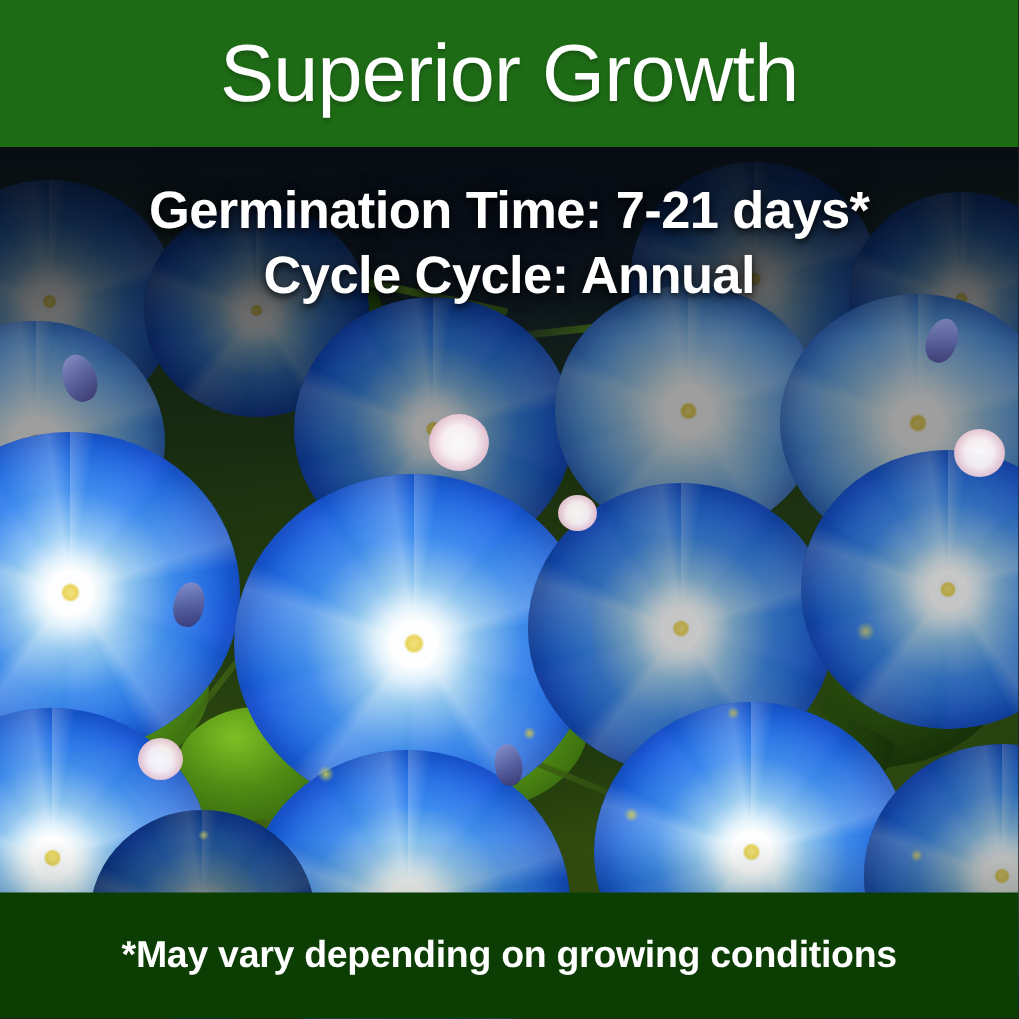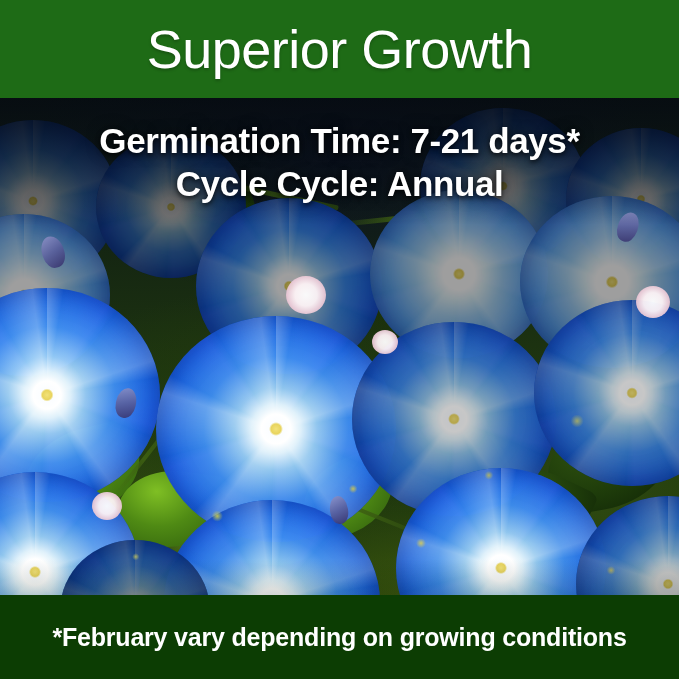--- a/index.html
+++ b/index.html
@@ -263,16 +263,16 @@
   <div id="header-band">
     <div id="header-title">Superior Growth</div>
   </div>
 
   <div id="spec-block">
     <div class="spec-line">Germination Time: 7-21 days*</div>
     <div class="spec-line">Cycle Cycle: Annual</div>
   </div>
 
   <div id="footer-band">
-    <div id="footer-note">*February vary depending on growing conditions</div>
+    <div id="footer-note">*May vary depending on growing conditions</div>
   </div>
 
 </div>
 
 </body></html>

